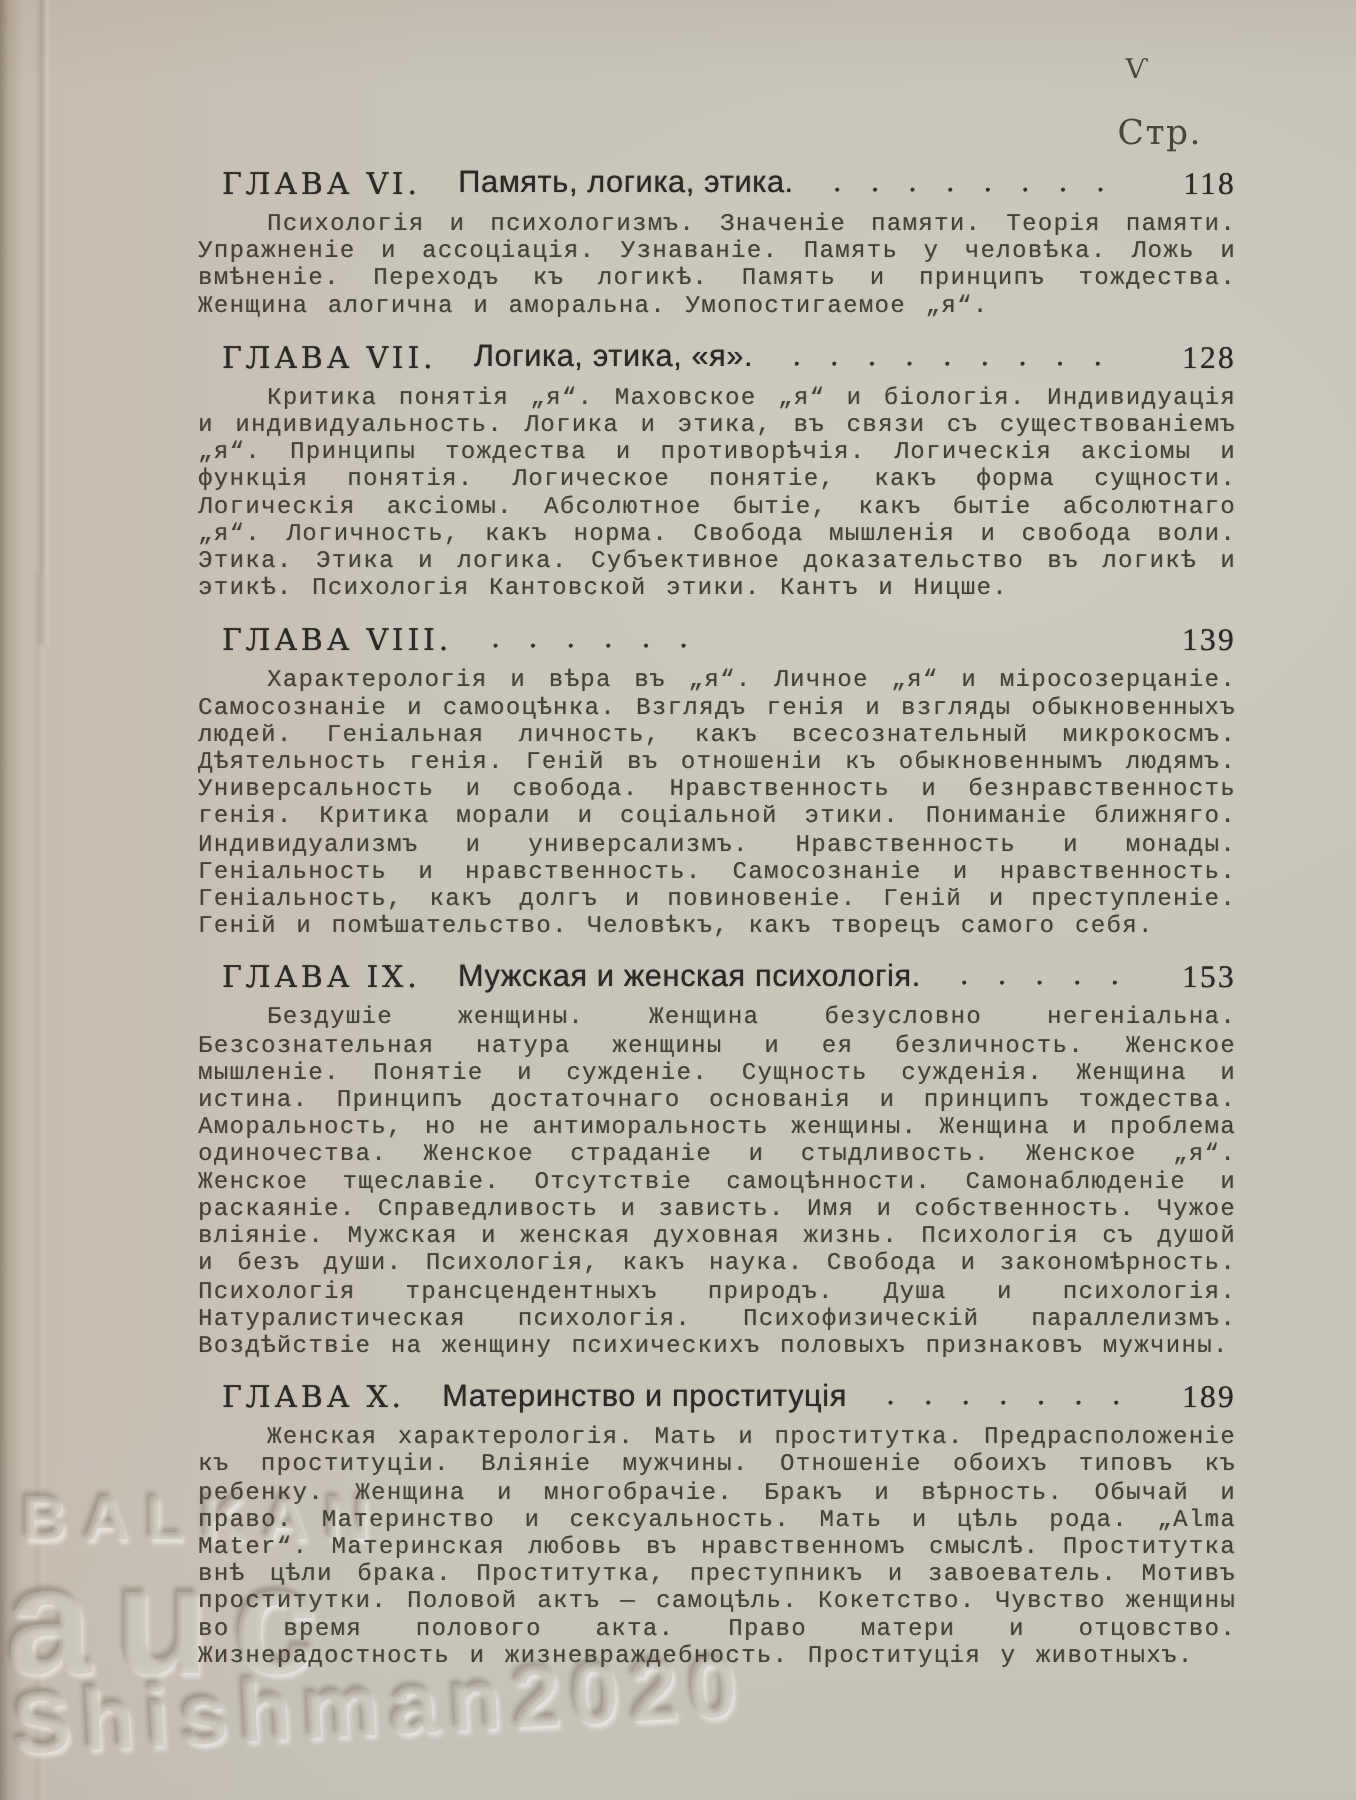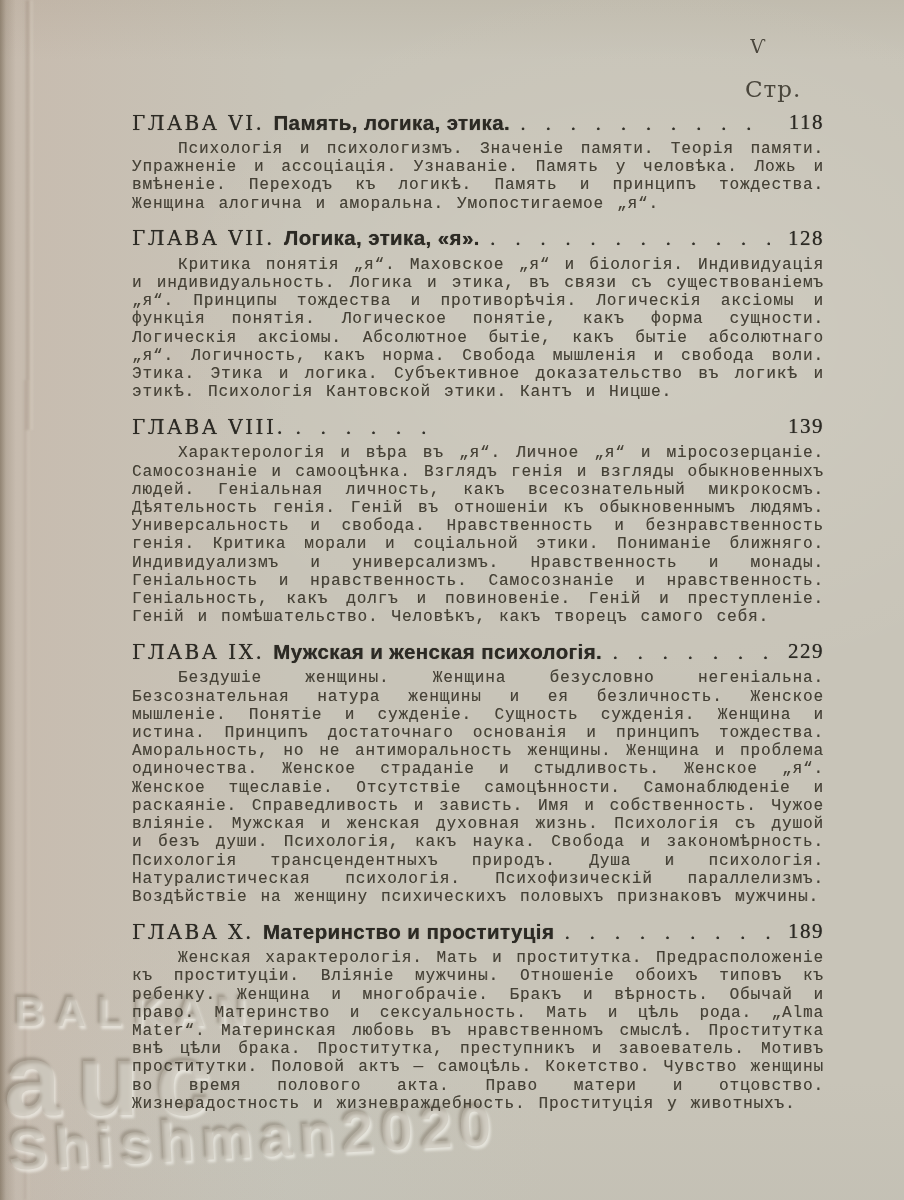--- a/index.html
+++ b/index.html
@@ -41,30 +41,31 @@
   }
   .col-header {
     position:absolute; top:76px; left:745px;
     font-size:23px; color:#4a463c; letter-spacing:1px;
   }
 
   .content { position:absolute; left:132px; top:110px; width:692px; }
 
   .chapter { margin:0; }
   .chead {
-    display:flex; align-items:center; margin:13px 0 5px 0;
+    display:flex; align-items:flex-start; margin:13px 0 5px 16px;
     color:#2c2a24; white-space:nowrap;
     text-shadow:0 0 0.7px rgba(44,42,36,0.85);
+    gap:16px;
   }
   .chapter:first-child .chead { margin-top:0; }
   .clabel {
     font-family:"DejaVu Serif", serif; font-size:20px; letter-spacing:2.5px;
   }
   .ctitle {
-    font-family:"Liberation Sans", sans-serif; font-weight:bold;
+    font-family:"Liberation Sans", sans-serif; font-weight:normal;
     font-size:20.5px; letter-spacing:0.4px; margin-left:9px;
   }
   .leader {
     flex:1; overflow:hidden; white-space:nowrap;
     font-size:19px; letter-spacing:2px; word-spacing:9px;
     padding:0 8px 0 10px; color:#34322b;
   }
   .cpage {
     font-family:Liberation Serif, serif; font-size:21px; letter-spacing:1.5px;
     min-width:54px; text-align:right;
@@ -120,21 +121,21 @@
       <span class="cpage">139</span>
     </div>
     <p class="summary">Характерологія и вѣра въ „я“. Личное „я“ и міросозерцаніе. Самосознаніе и самооцѣнка. Взглядъ генія и взгляды обыкновенныхъ людей. Геніальная личность, какъ всесознательный микрокосмъ. Дѣятельность генія. Геній въ отношеніи къ обыкновеннымъ людямъ. Универсальность и свобода. Нравственность и безнравственность генія. Критика морали и соціальной этики. Пониманіе ближняго. Индивидуализмъ и универсализмъ. Нравственность и монады. Геніальность и нравственность. Самосознаніе и нравственность. Геніальность, какъ долгъ и повиновеніе. Геній и преступленіе. Геній и помѣшательство. Человѣкъ, какъ творецъ самого себя.</p>
   </section>
 
   <section class="chapter">
     <div class="chead">
       <span class="clabel">ГЛАВА IX.</span>
       <span class="ctitle">Мужская и женская психологія.</span>
       <span class="leader">. . . . . . .</span>
-      <span class="cpage">229</span>
+      <span class="cpage">153</span>
     </div>
     <p class="summary">Бездушіе женщины. Женщина безусловно негеніальна. Безсознательная натура женщины и ея безличность. Женское мышленіе. Понятіе и сужденіе. Сущность сужденія. Женщина и истина. Принципъ достаточнаго основанія и принципъ тождества. Аморальность, но не антиморальность женщины. Женщина и проблема одиночества. Женское страданіе и стыдливость. Женское „я“. Женское тщеславіе. Отсутствіе самоцѣнности. Самонаблюденіе и раскаяніе. Справедливость и зависть. Имя и собственность. Чужое вліяніе. Мужская и женская духовная жизнь. Психологія съ душой и безъ души. Психологія, какъ наука. Свобода и закономѣрность. Психологія трансцендентныхъ природъ. Душа и психологія. Натуралистическая психологія. Психофизическій параллелизмъ. Воздѣйствіе на женщину психическихъ половыхъ признаковъ мужчины.</p>
   </section>
 
   <section class="chapter">
     <div class="chead">
       <span class="clabel">ГЛАВА X.</span>
       <span class="ctitle">Материнство и проституція</span>
       <span class="leader">. . . . . . . . .</span>
       <span class="cpage">189</span>

